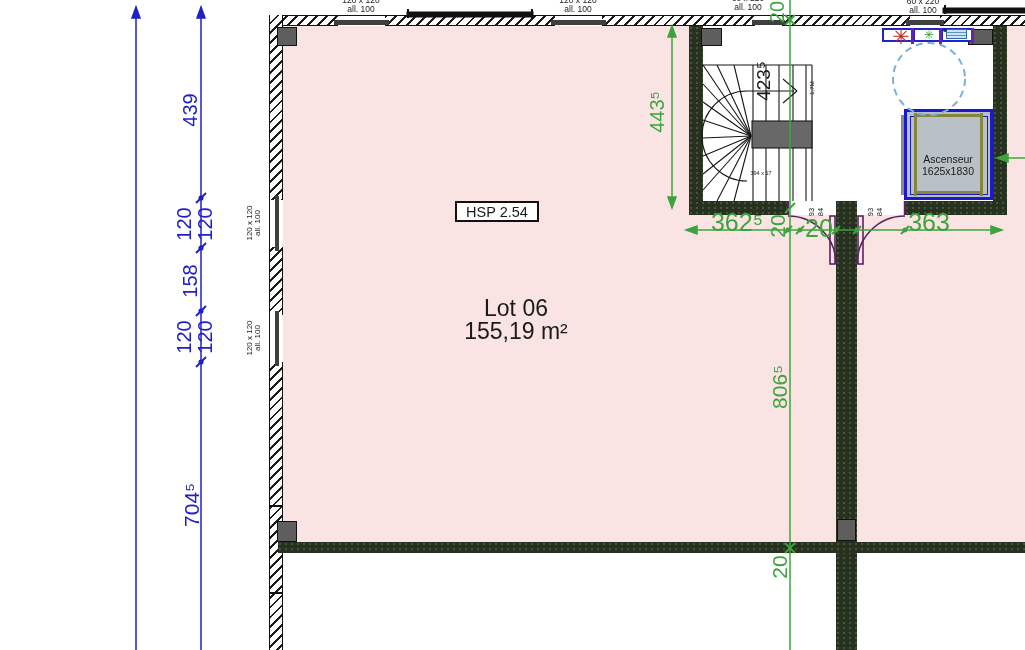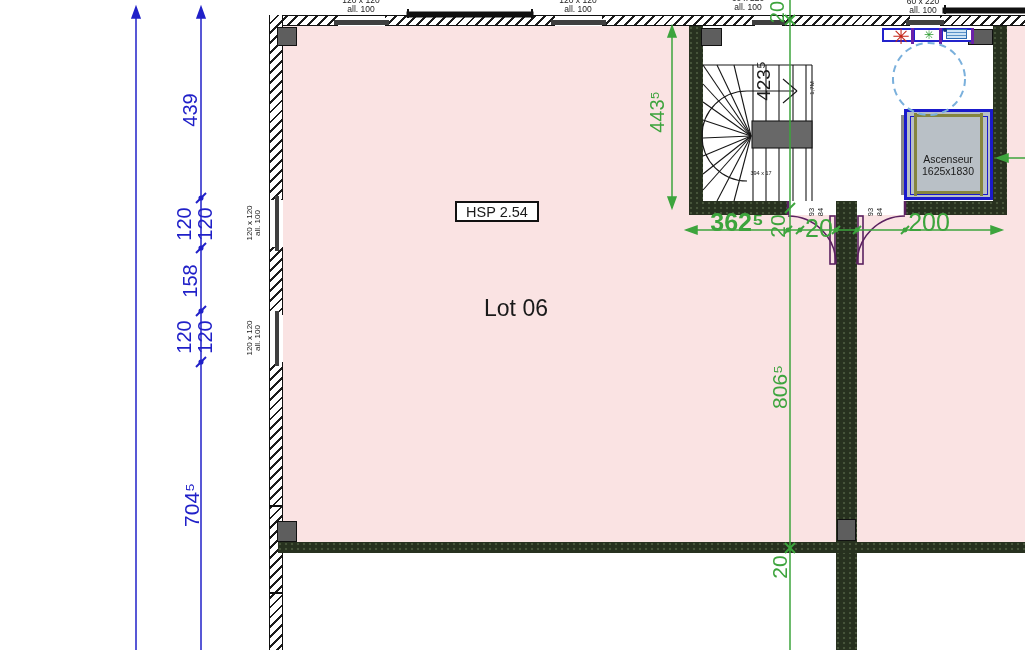--- a/index.html
+++ b/index.html
@@ -224,31 +224,32 @@
 
   <div class="rt green" style="left:657px;top:112px;font-size:20px;">443⁵</div>
   <div class="rt" style="left:764px;top:81px;font-size:19px;">423⁵</div>
   <div class="rt" style="left:812px;top:88px;font-size:6px;">1,7M</div>
   <div class="ct" style="left:761px;top:173px;font-size:5.5px;">394 x 17</div>
 
   <div class="rt green" style="left:777px;top:12px;font-size:20px;">20</div>
   <div class="rt green" style="left:780px;top:387px;font-size:21px;">806⁵</div>
   <div class="rt green" style="left:780px;top:567px;font-size:21px;">20</div>
 
-  <div class="ct green" style="left:737px;top:222px;font-size:25px;font-weight:bold;">362⁵</div>
+  <div class="ct green" style="left:737px;top:222px;font-size:25px;">362⁵</div>
   <div class="rt green" style="left:778px;top:226px;font-size:21px;">20</div>
   <div class="ct green" style="left:819px;top:228px;font-size:25px;">20</div>
-  <div class="ct green" style="left:929px;top:222px;font-size:25px;">200</div>
+  <div class="ct green" style="left:929px;top:222px;font-size:25px;">363</div>
 
   <div class="rt" style="left:811px;top:212px;font-size:7.5px;">93</div>
   <div class="rt" style="left:820px;top:212px;font-size:7.5px;">84</div>
   <div class="rt" style="left:870px;top:212px;font-size:7.5px;">93</div>
   <div class="rt" style="left:879px;top:212px;font-size:7.5px;">84</div>
 
   <div class="lbl-box" style="left:455px;top:201px;width:84px;height:21px;">
     <span>HSP 2.54</span>
   </div>
   <div class="ct" style="left:516px;top:308px;font-size:23px;">Lot 06</div>
+  <div class="ct" style="left:516px;top:331px;font-size:23px;">155,19 m²</div>
 
   <div class="ct" style="left:948px;top:159px;font-size:10.5px;">Ascenseur</div>
   <div class="ct" style="left:948px;top:171px;font-size:10.5px;">1625x1830</div>
 
 </div>
 
 </body></html>

